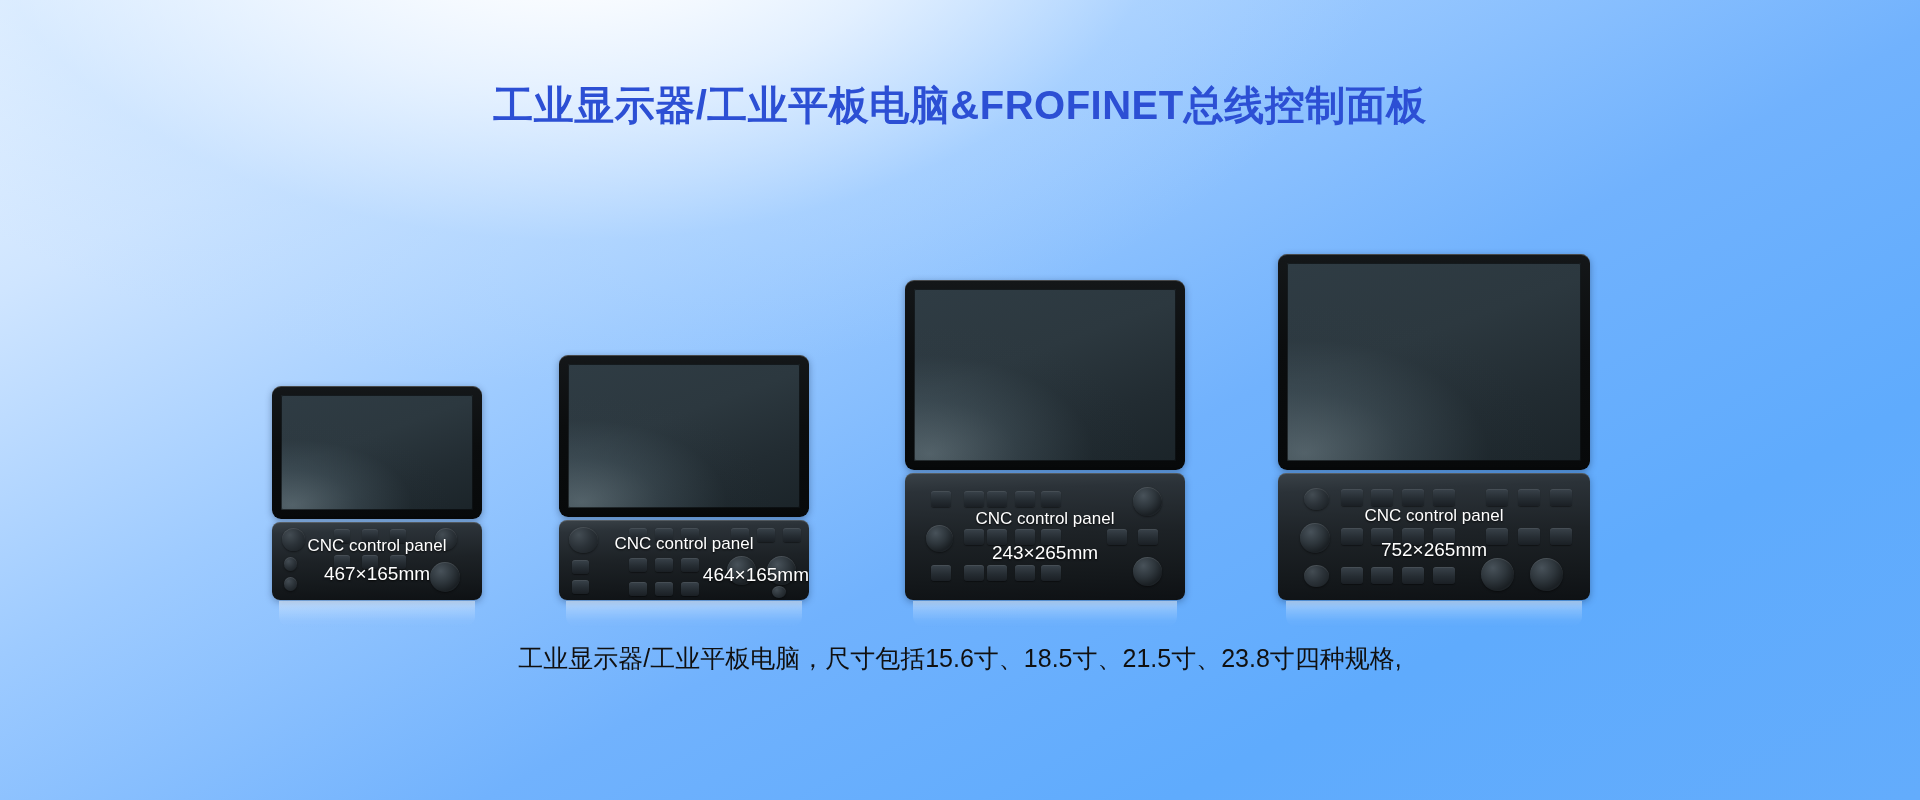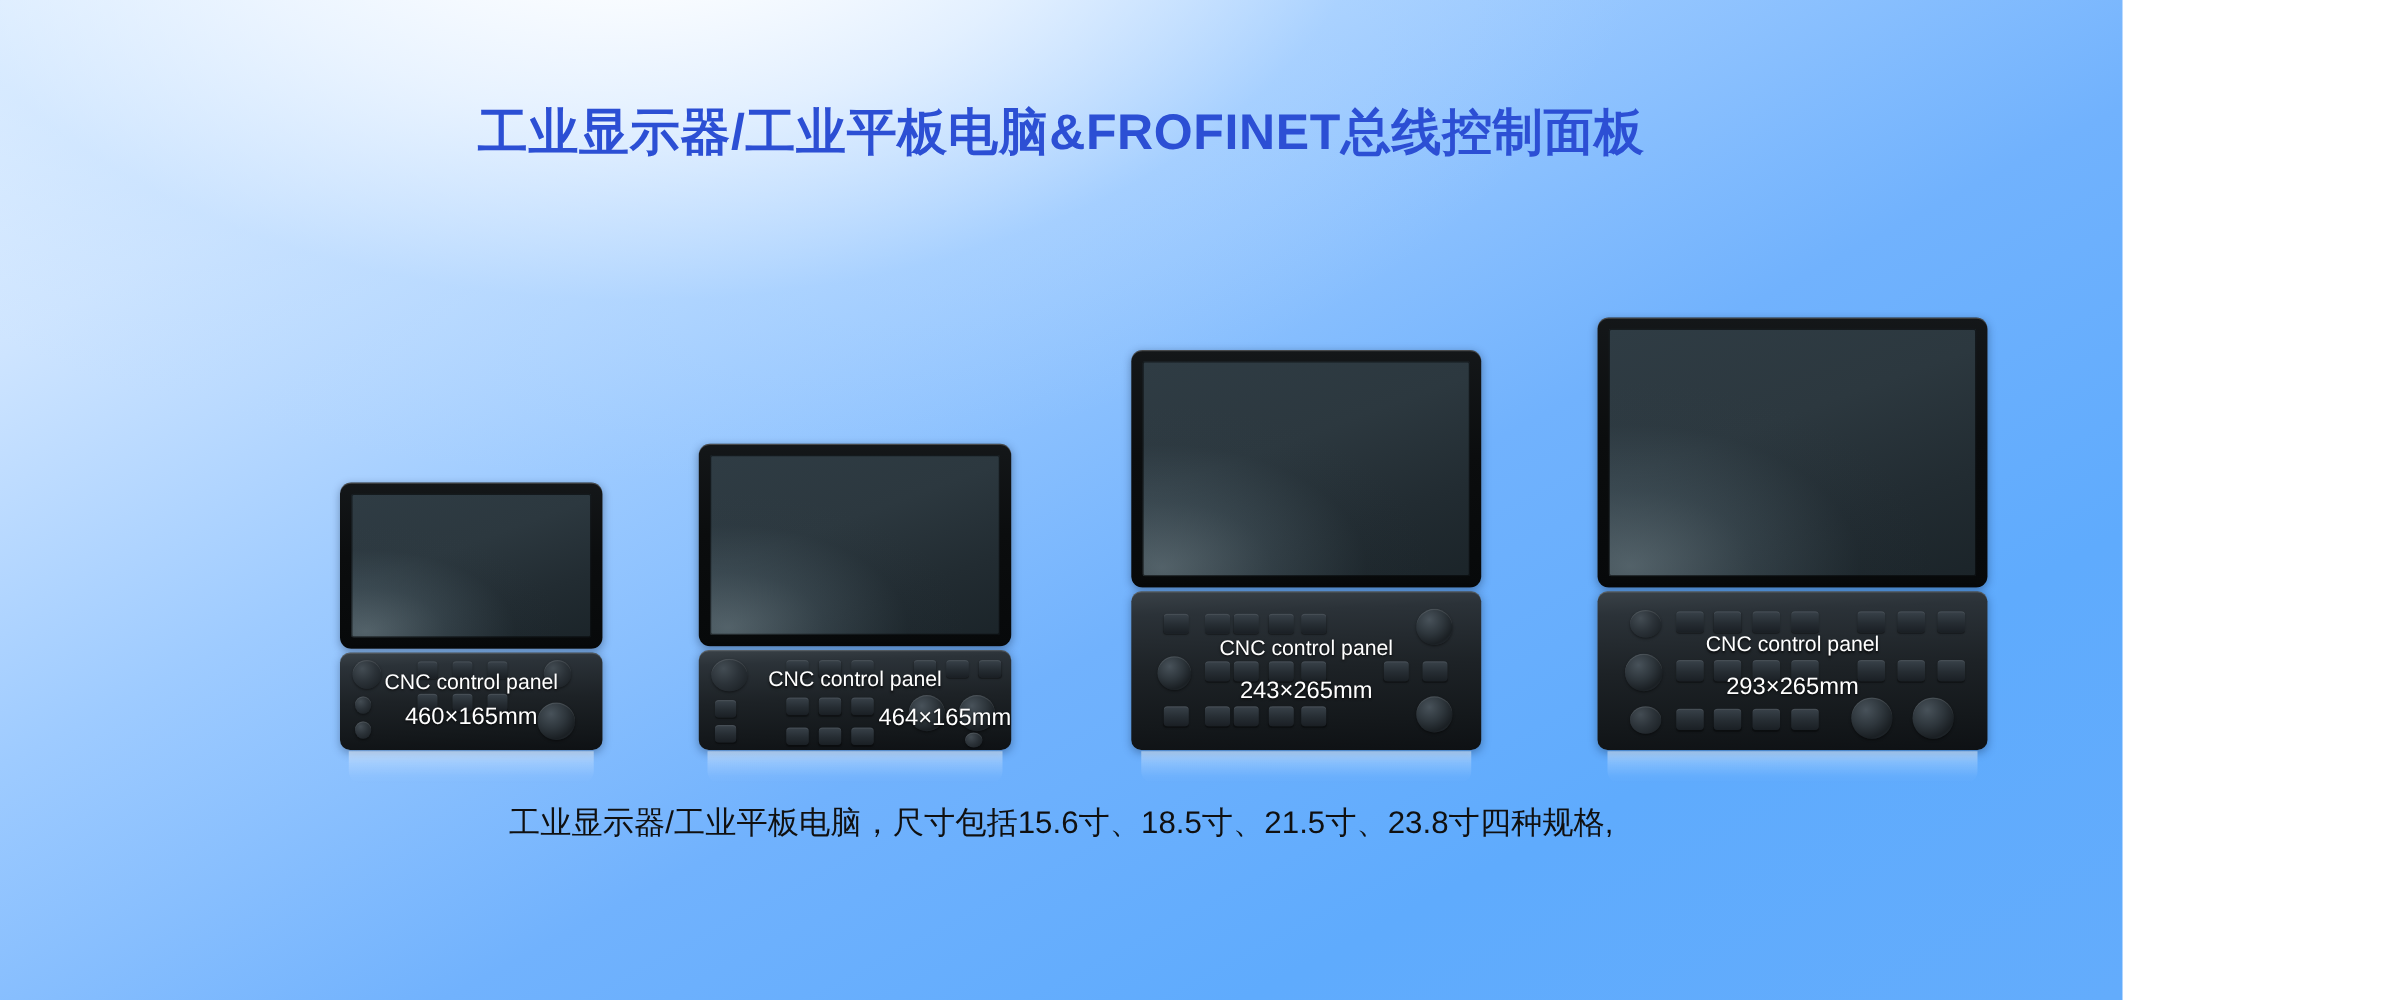--- a/index.html
+++ b/index.html
@@ -5,21 +5,21 @@
   * { box-sizing: border-box; }
   html, body {
     margin: 0; padding: 0;
     width: 1920px; height: 800px;
     overflow: hidden;
     font-family: "Liberation Sans", "DejaVu Sans", sans-serif;
   }
 
   #stage {
     position: relative;
-    width: 1698px;
+    width: 1920px;
     height: 800px;
     background:
       radial-gradient(ellipse 980px 620px at 30% -18%, #ffffff 0%, rgba(255,255,255,0.96) 18%, rgba(240,247,255,0.75) 38%, rgba(186,219,255,0.30) 62%, rgba(120,180,253,0.0) 85%),
       linear-gradient(152deg, #eaf4ff 0%, #cfe5ff 16%, #9ecbff 36%, #71b2fd 58%, #5fabfd 78%, #63acfc 100%);
     overflow: hidden;
   }
 
   
   #title {
     position: absolute;
@@ -155,21 +155,21 @@
         <div class="knob" style="left:12px; top:55px; width:13px; height:14px;"></div>
         <div class="btn" style="left:62px; top:7px; width:16px; height:14px;"></div>
         <div class="btn" style="left:90px; top:7px; width:16px; height:14px;"></div>
         <div class="btn" style="left:118px; top:7px; width:16px; height:14px;"></div>
         <div class="btn" style="left:62px; top:33px; width:16px; height:14px;"></div>
         <div class="btn" style="left:90px; top:33px; width:16px; height:14px;"></div>
         <div class="btn" style="left:118px; top:33px; width:16px; height:14px;"></div>
         <div class="knob" style="left:163px; top:6px; width:22px; height:22px;"></div>
         <div class="knob ring" style="left:158px; top:40px; width:30px; height:30px;"></div>
         <div class="cnclabel l1" style="top:14px;">CNC control panel</div>
-        <div class="cnclabel l2" style="top:41px;">460×165mm</div>
+        <div class="cnclabel l2" style="top:41px;">467×165mm</div>
       </div>
       <div class="reflection" style="width:196px;"></div>
     </div>
 
     <div class="product" style="left:559px; width:250px;">
       <div class="monitor" style="width:250px; height:162px;">
         <div class="screen"></div>
       </div>
       <div class="cncbox" style="width:250px; height:80px;">
         <div class="knob" style="left:10px; top:7px; width:29px; height:26px;"></div>
@@ -248,21 +248,21 @@
         <div class="btn" style="left:155px; top:94px; width:22px; height:17px;"></div>
         <div class="btn" style="left:208px; top:16px; width:22px; height:17px;"></div>
         <div class="btn" style="left:240px; top:16px; width:22px; height:17px;"></div>
         <div class="btn" style="left:272px; top:16px; width:22px; height:17px;"></div>
         <div class="btn" style="left:208px; top:55px; width:22px; height:17px;"></div>
         <div class="btn" style="left:240px; top:55px; width:22px; height:17px;"></div>
         <div class="btn" style="left:272px; top:55px; width:22px; height:17px;"></div>
         <div class="knob ring" style="left:203px; top:85px; width:33px; height:33px;"></div>
         <div class="knob ring" style="left:252px; top:85px; width:33px; height:33px;"></div>
         <div class="cnclabel l1" style="top:33px;">CNC control panel</div>
-        <div class="cnclabel l2" style="top:66px;">293×265mm</div>
+        <div class="cnclabel l2" style="top:66px;">752×265mm</div>
       </div>
       <div class="reflection" style="width:296px;"></div>
     </div>
 
   </div>
 
   <div id="caption">
     <div>工业显示器/工业平板电脑，尺寸包括15.6寸、18.5寸、21.5寸、23.8寸四种规格,</div>
   </div>
 

